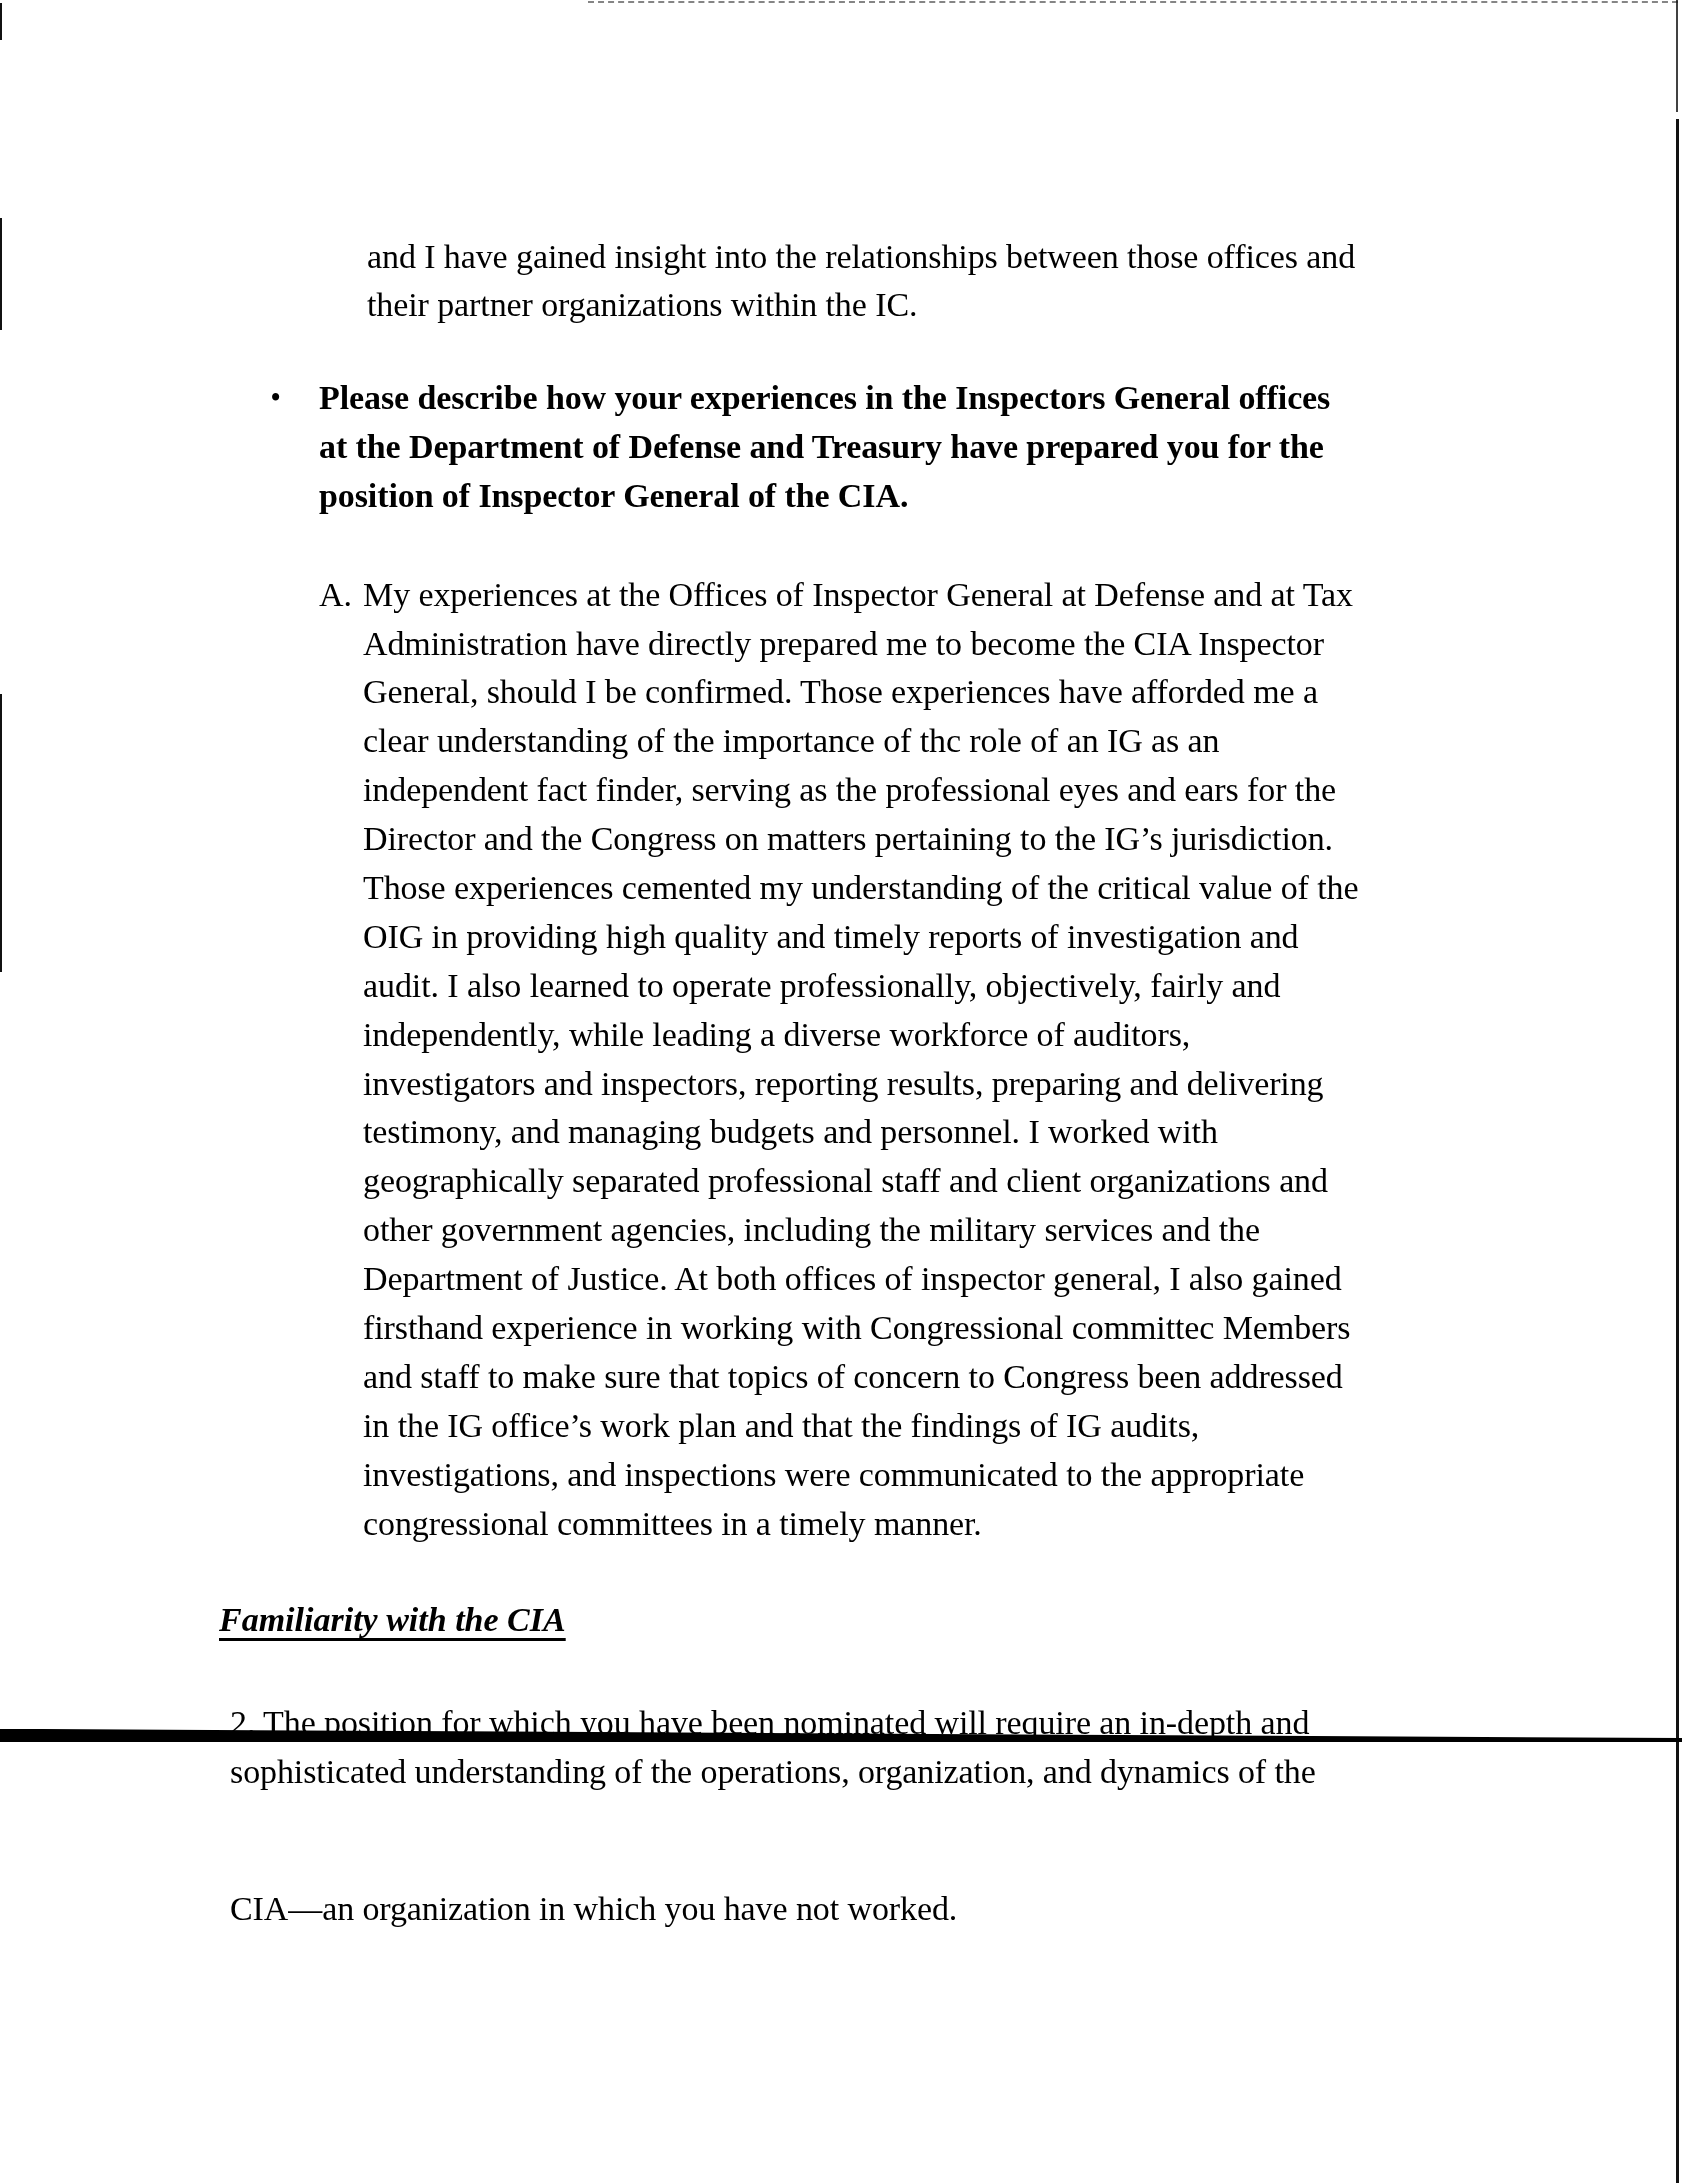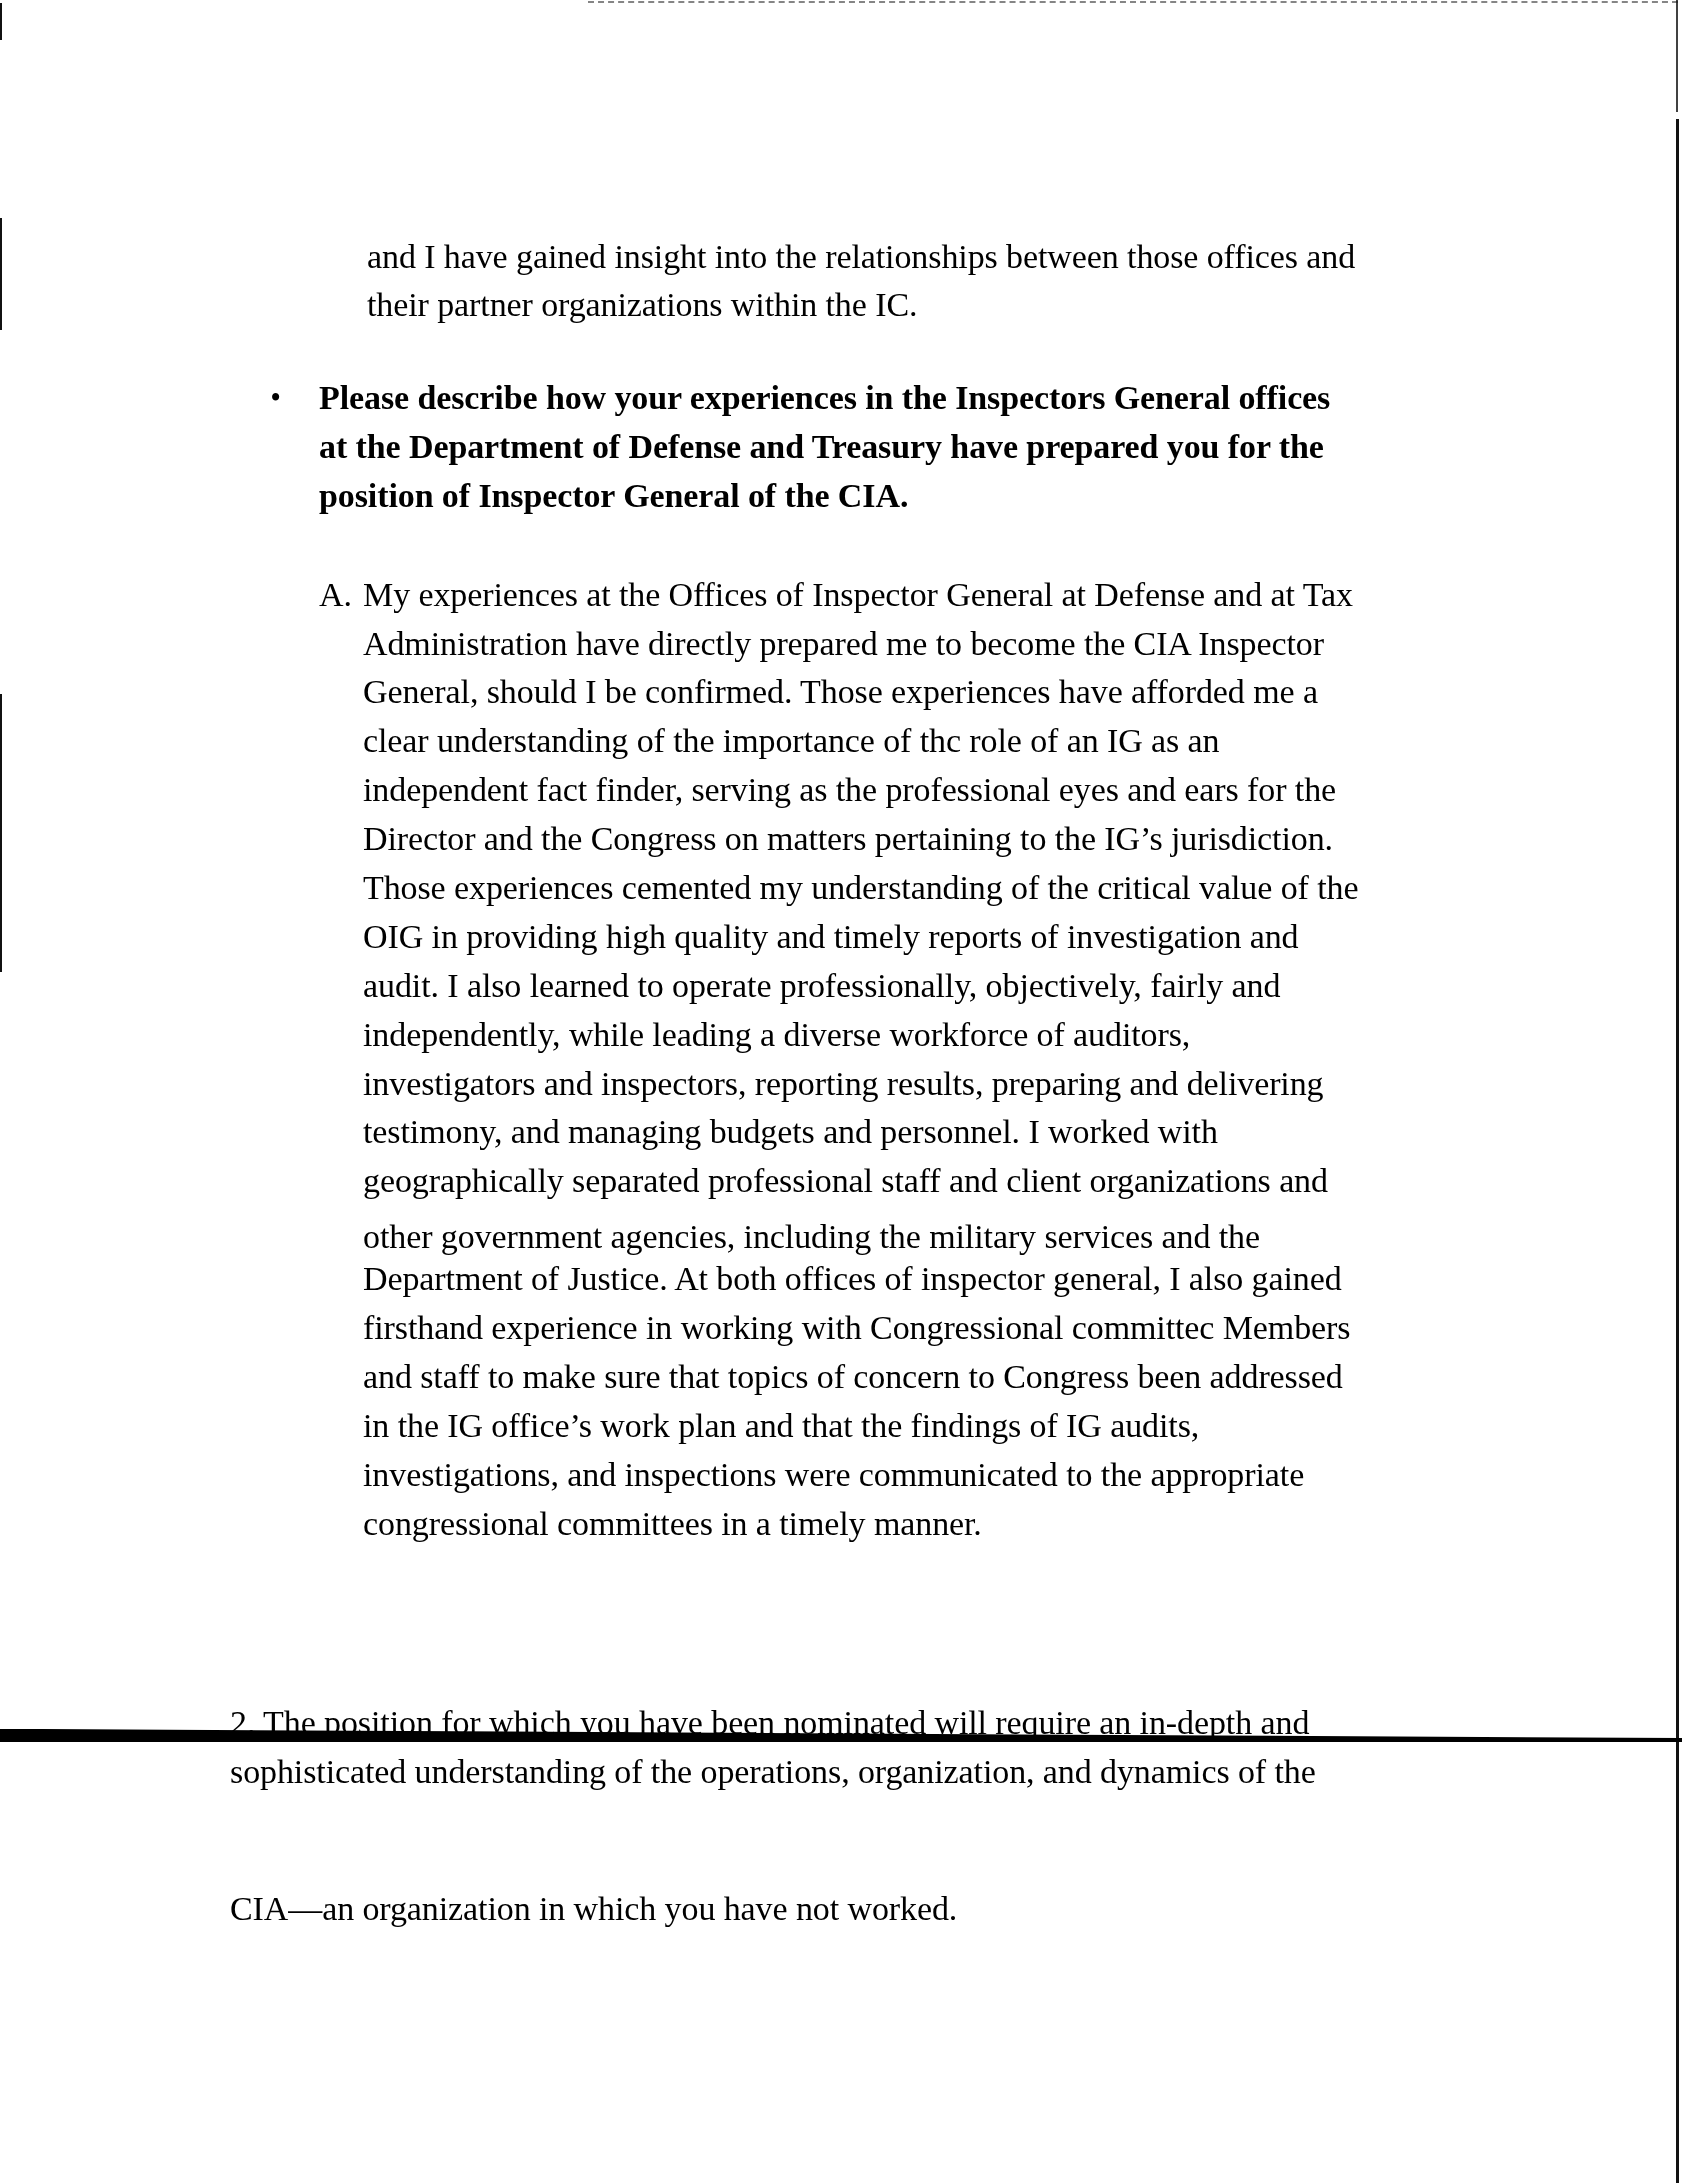--- a/index.html
+++ b/index.html
@@ -56,29 +56,30 @@
     <div class="line" style="left:363px;top:716px;">clear understanding of the importance of thc role of an IG as an</div>
     <div class="line" style="left:363px;top:765px;">independent fact finder, serving as the professional eyes and ears for the</div>
     <div class="line" style="left:363px;top:814px;">Director and the Congress on matters pertaining to the IG’s jurisdiction.</div>
     <div class="line" style="left:363px;top:863px;">Those experiences cemented my understanding of the critical value of the</div>
     <div class="line" style="left:363px;top:912px;">OIG in providing high quality and timely reports of investigation and</div>
     <div class="line" style="left:363px;top:961px;">audit.  I also learned to operate professionally, objectively, fairly and</div>
     <div class="line" style="left:363px;top:1010px;">independently, while leading a diverse workforce of auditors,</div>
     <div class="line" style="left:363px;top:1059px;">investigators and inspectors, reporting results, preparing and delivering</div>
     <div class="line" style="left:363px;top:1107px;">testimony, and managing budgets and personnel.  I worked with</div>
     <div class="line" style="left:363px;top:1156px;">geographically separated professional staff and client organizations and</div>
-    <div class="line" style="left:363px;top:1205px;margin-top:7px;">other government agencies, including the military services and the</div>
+    <div class="line" style="left:363px;top:1205px;">other government agencies, including the military services and the</div>
     <div class="line" style="left:363px;top:1254px;">Department of Justice.  At both offices of inspector general, I also gained</div>
     <div class="line" style="left:363px;top:1303px;">firsthand experience in working with Congressional committec Members</div>
     <div class="line" style="left:363px;top:1352px;">and staff to make sure that topics of concern to Congress been addressed</div>
     <div class="line" style="left:363px;top:1401px;">in the IG office’s work plan and that the findings of IG audits,</div>
     <div class="line" style="left:363px;top:1450px;">investigations, and inspections were communicated to the appropriate</div>
     <div class="line" style="left:363px;top:1499px;">congressional committees in a timely manner.</div>
   </div>
 
+  <div class="heading">Familiarity with the CIA</div>
 
   <div>
     <div class="line" style="left:230px;top:1698px;">2. The position for which you have been nominated will require an in-depth and</div>
     <div class="line" style="left:230px;top:1747px;">sophisticated understanding of the operations, organization, and dynamics of the</div>
     <div class="line" style="left:230px;top:1884px;">CIA—an organization in which you have not worked.</div>
   </div>
 
 </div>
 
 

